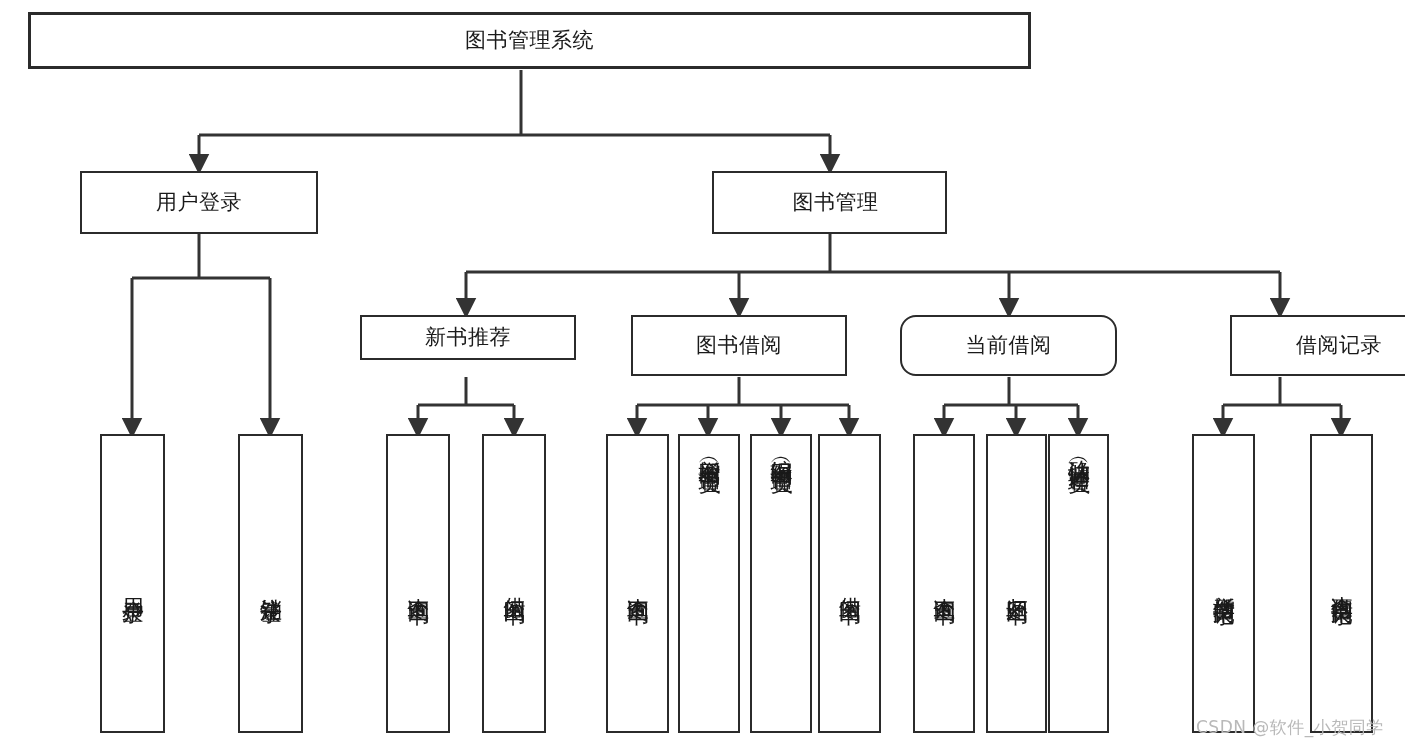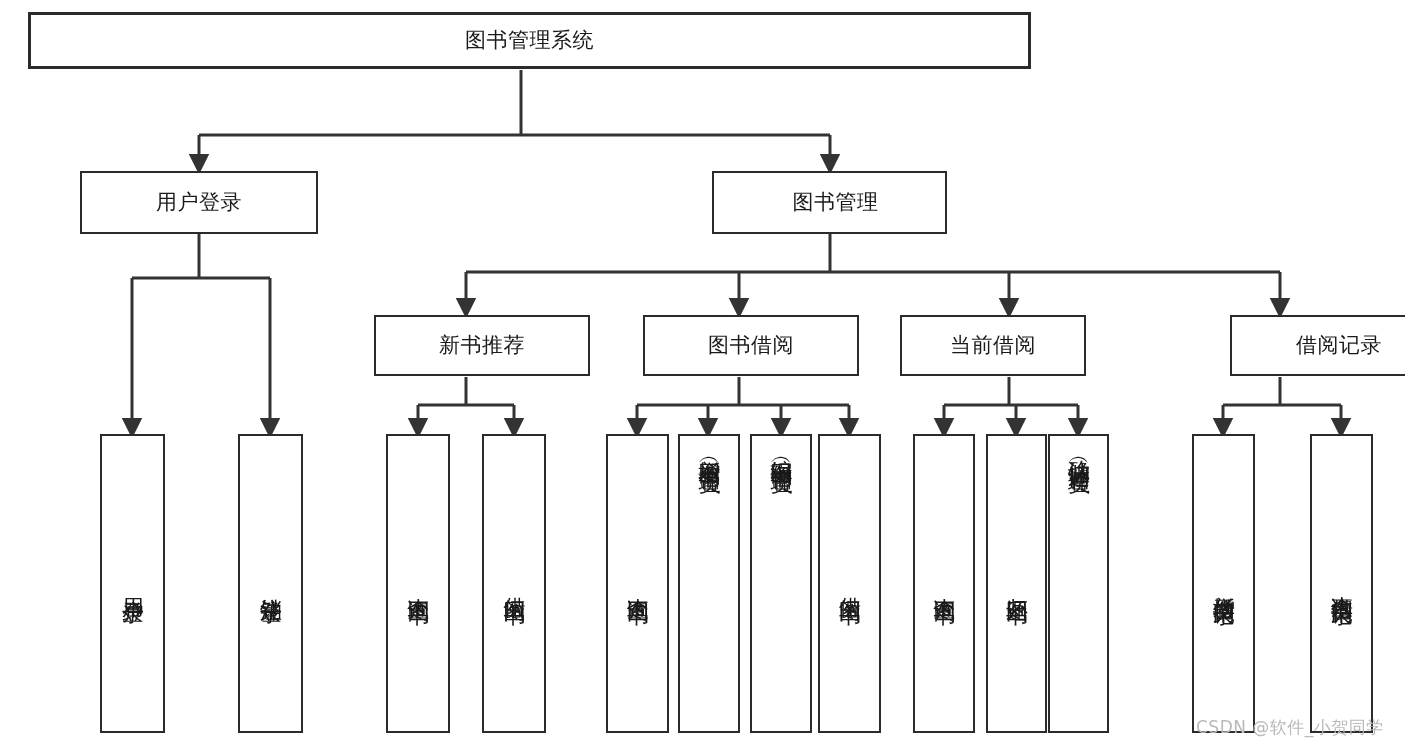--- a/index.html
+++ b/index.html
@@ -127,27 +127,27 @@
     <span class="label">图书管理系统</span>
   </div>
 
   <div class="node" style="left:80px; top:171px; width:238px; height:63px;">
     <span class="label">用户登录</span>
   </div>
   <div class="node" style="left:712px; top:171px; width:235px; height:63px;padding-left:12px;">
     <span class="label">图书管理</span>
   </div>
 
-  <div class="node" style="left:374px; top:315px; width:216px; height:61px;align-items:center;">
+  <div class="node" style="left:360px; top:315px; width:216px; height:45px;align-items:center;">
     <span class="label">新书推荐</span>
   </div>
-  <div class="node" style="left:631px; top:315px; width:216px; height:61px;margin-left:12px;">
+  <div class="node" style="left:631px; top:315px; width:216px; height:61px;">
     <span class="label">图书借阅</span>
   </div>
-  <div class="node" style="left:900px; top:315px; width:186px; height:61px;">
+  <div class="node" style="left:900px; top:315px; width:217px; height:61px;border-radius:16px;">
     <span class="label">当前借阅</span>
   </div>
   <div class="node" style="left:1230px; top:315px; width:218px; height:61px;">
     <span class="label">借阅记录</span>
   </div>
 
   <div class="node leaf center-text" style="left:100px; top:434px; width:65px; height:299px;">
     <span class="label">用户登录</span>
   </div>
   <div class="node leaf center-text" style="left:238px; top:434px; width:65px; height:299px;">

